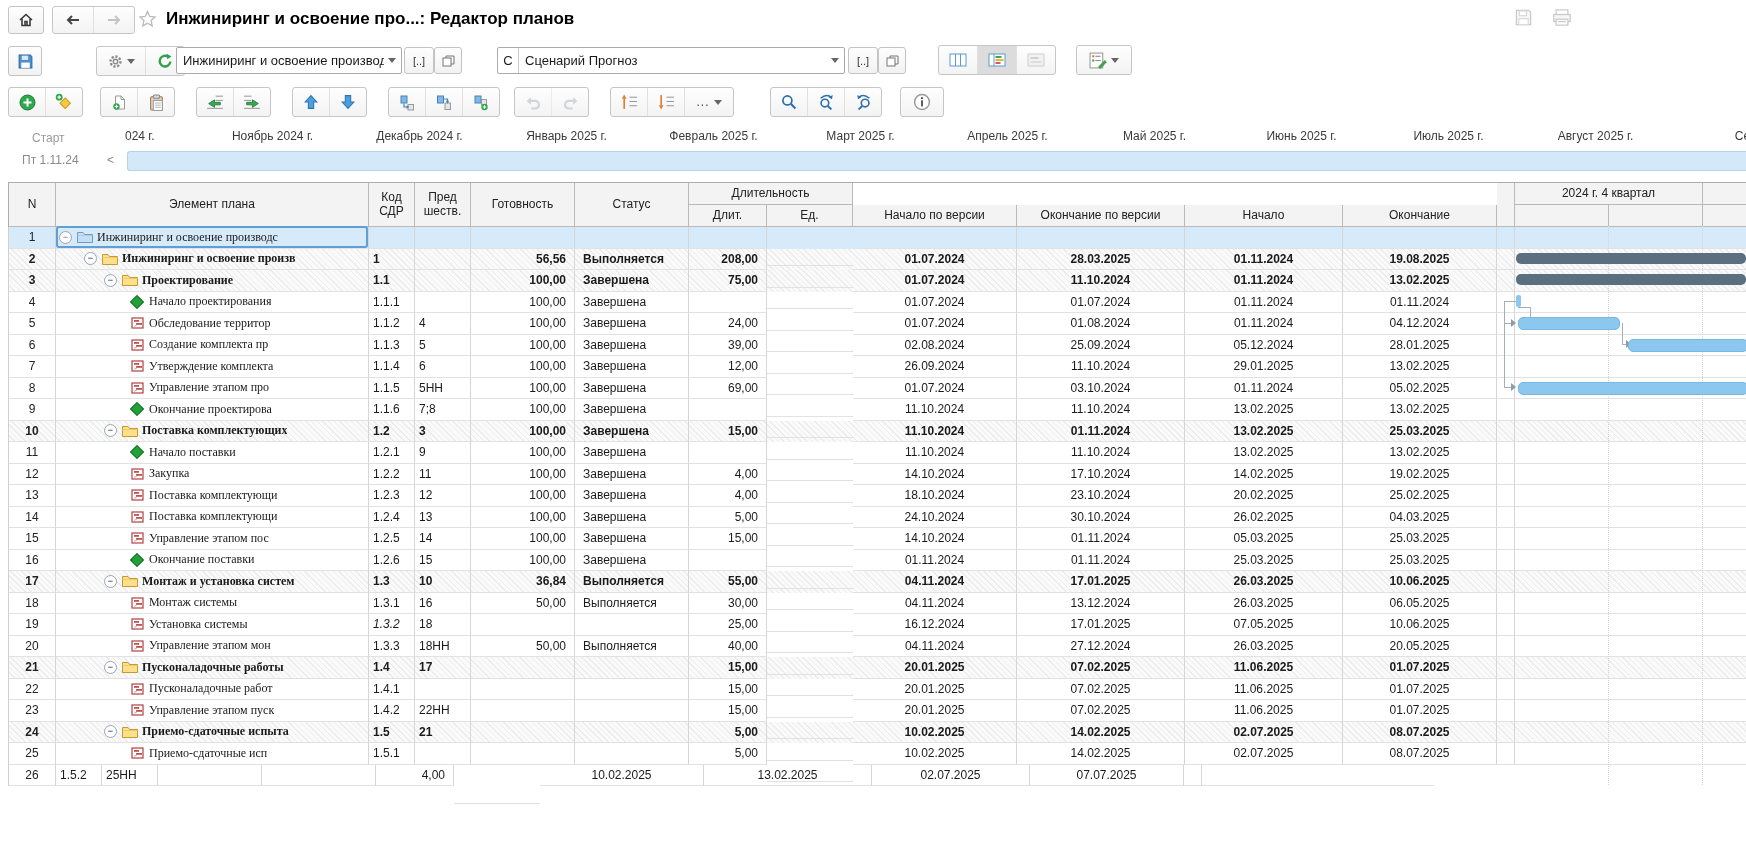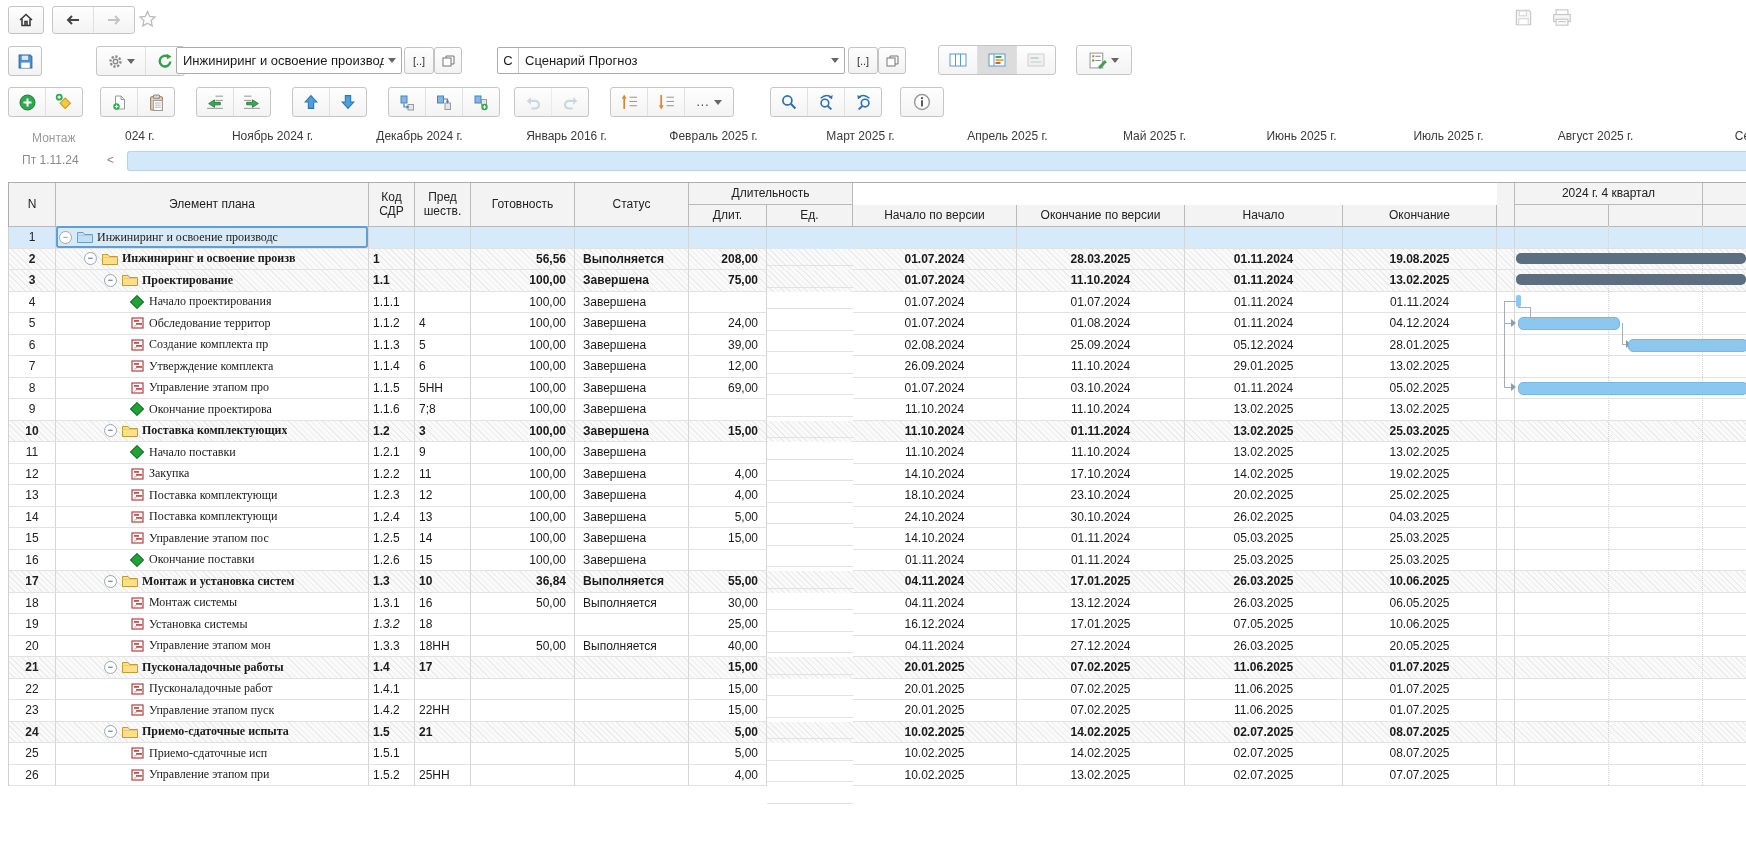--- a/index.html
+++ b/index.html
@@ -97,20 +97,21 @@
         <span class="icn">
           <svg width="16" height="14">
             <path d="M2 7 H13 M9 3 L13 7 L9 11" stroke="#9a9a9a" stroke-width="2" fill="none"></path>
           </svg>
         </span>
       </div>
   </div>
   <span class="abs" style="left:138px;top:10px;"><svg width="19" height="18">
         <path d="M9.5 1.5 L11.8 6.5 17 7.1 13.1 10.6 14.2 15.9 9.5 13.2 4.8 15.9 5.9 10.6 2 7.1 7.2 6.5 Z" fill="#fff" stroke="#BBBBBB" stroke-width="1.3"></path>
       </svg></span>
+  <div class="abs title" style="left:166px;top:9px;">Инжиниринг и освоение про...: Редактор планов</div>
   <span class="abs dis" style="left:1514px;top:8px;"><svg width="19" height="19" viewBox="0 0 16 16">
         <path d="M2 2 H12.5 L14 3.5 V14 H2 Z" fill="#F2F2F2" stroke="#9a9a9a"></path>
         <rect x="4.5" y="2.5" width="6" height="4" fill="#fff" stroke="#bbb"></rect>
         <rect x="4" y="9" width="8" height="5" fill="#fff" stroke="#bbb"></rect>
       </svg></span>
   <span class="abs dis" style="left:1552px;top:8px;"><svg width="20" height="19" viewBox="0 0 17 16">
         <rect x="3.5" y="1.5" width="10" height="4" fill="#fff" stroke="#9a9a9a"></rect>
         <rect x="1.5" y="5.5" width="14" height="6" fill="#EFEFEF" stroke="#9a9a9a"></rect>
         <rect x="3.5" y="9.5" width="10" height="5" fill="#fff" stroke="#9a9a9a"></rect>
         <line x1="5" y1="11.5" x2="12" y2="11.5" stroke="#9a9a9a"></line>
@@ -426,28 +427,28 @@
             <circle cx="8.5" cy="8.5" r="7" fill="#fff" stroke="#9a9a9a" stroke-width="1.4"></circle>
             <circle cx="8.5" cy="4.9" r="1.1" fill="#555"></circle>
             <rect x="7.6" y="6.9" width="1.8" height="5.8" fill="#555"></rect>
           </svg>
         </span>
       </div>
   </div>
 </div>
 
 <div class="timeline">
-  <div class="tl-start">Монтаж</div>
+  <div class="tl-start">Старт</div>
   <div class="tl-date">Пт 1.11.24</div>
   <button class="tl-collapse">&lt;</button>
   <div class="tm-row">
       <div class="tm-cell first">024 г.</div>
       <div class="tm-cell">Ноябрь 2024 г.</div>
       <div class="tm-cell">Декабрь 2024 г.</div>
-      <div class="tm-cell">Январь 2016 г.</div>
+      <div class="tm-cell">Январь 2025 г.</div>
       <div class="tm-cell">Февраль 2025 г.</div>
       <div class="tm-cell">Март 2025 г.</div>
       <div class="tm-cell">Апрель 2025 г.</div>
       <div class="tm-cell">Май 2025 г.</div>
       <div class="tm-cell">Июнь 2025 г.</div>
       <div class="tm-cell">Июль 2025 г.</div>
       <div class="tm-cell">Август 2025 г.</div>
       <div class="tm-cell">Се</div>
     </div>
   <div class="tl-band"></div>
@@ -1096,31 +1097,20 @@
         <div class="cell c-u" style="width: 86px;">День</div>
         <div class="cell c-d" style="width: 164px;">10.02.2025</div>
         <div class="cell c-d" style="width: 168px;">14.02.2025</div>
         <div class="cell c-d" style="width: 158px;">02.07.2025</div>
         <div class="cell c-d" style="width: 154px;">08.07.2025</div>
         <div class="cell c-gap" style="width: 18px;"></div>
         <div class="cell c-pane" style="width: 232px;"></div>
       </div>
       <div class="trow">
         <div class="cell c-n" style="width: 47px;">26</div>
-        <div class="cell c-name lvl3" style="width: 313px;">
-          <span class="ricon">
-            <svg width="13" height="12" viewBox="0 0 13 12">
-              <rect x="1" y="1" width="11" height="10" fill="#fff" stroke="#B24040" stroke-width="1.2"></rect>
-              <rect x="3" y="3" width="5" height="1.8" fill="#C65050"></rect>
-              <rect x="5" y="6" width="6" height="1.8" fill="#C65050"></rect>
-              <path d="M3 9.5 L6 7.8" stroke="#999" stroke-width="0.8"></path>
-            </svg>
-          </span>
-          <span class="rtxt">Управление этапом при</span>
-        </div>
         <div class="cell c-l" style="width: 46px;">1.5.2</div>
         <div class="cell c-l" style="width: 56px;">25НН</div>
         <div class="cell c-r" style="width: 104px;"></div>
         <div class="cell c-s" style="width: 114px;"></div>
         <div class="cell c-r" style="width: 78px;">4,00</div>
         <div class="cell c-u" style="width: 86px;">День</div>
         <div class="cell c-d" style="width: 164px;">10.02.2025</div>
         <div class="cell c-d" style="width: 168px;">13.02.2025</div>
         <div class="cell c-d" style="width: 158px;">02.07.2025</div>
         <div class="cell c-d" style="width: 154px;">07.07.2025</div>

